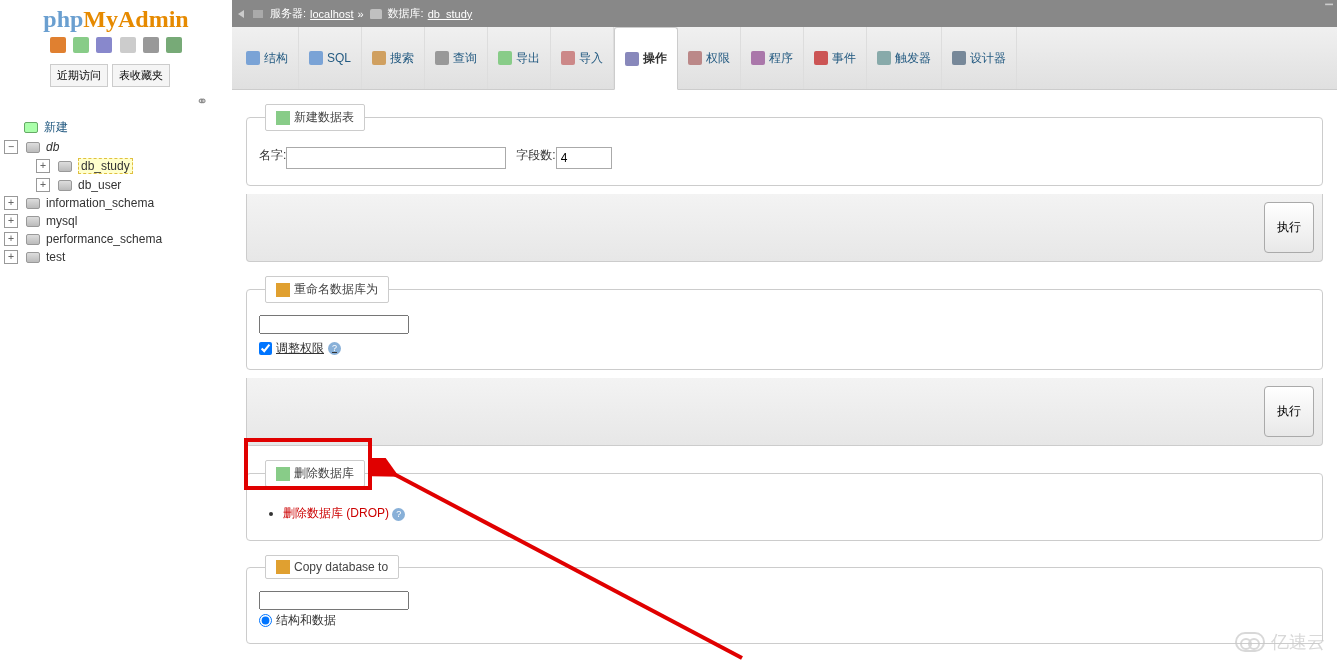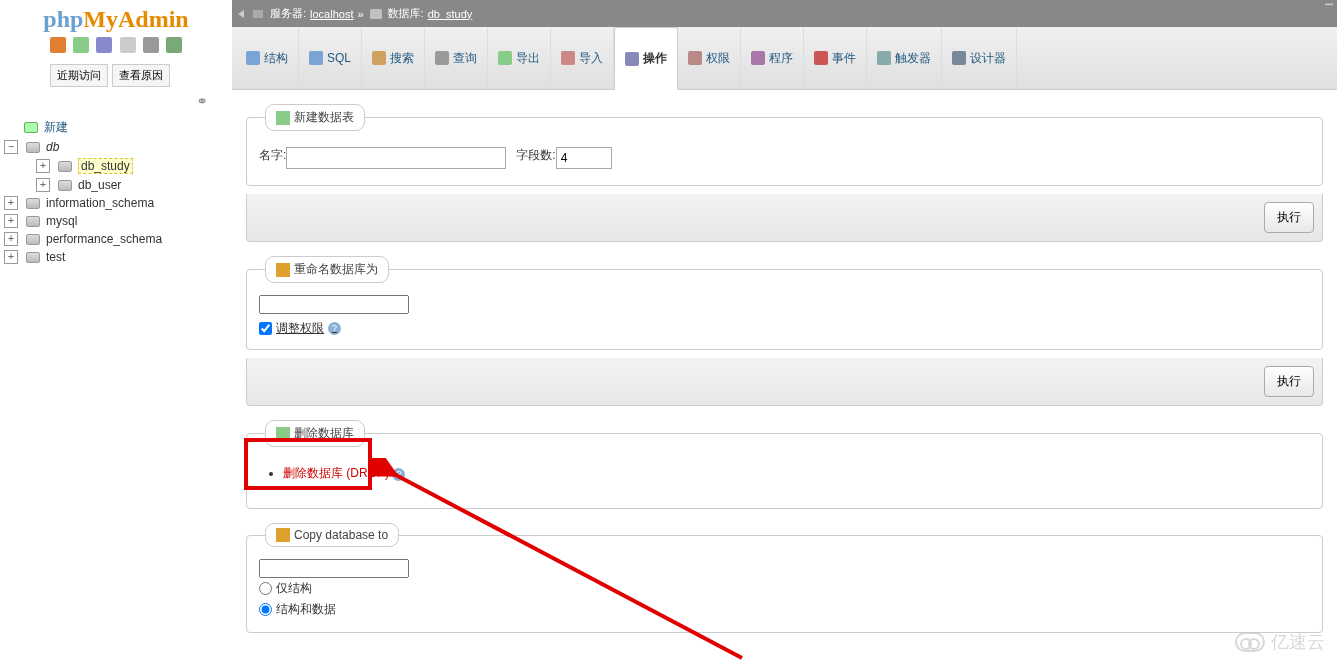--- a/index.html
+++ b/index.html
@@ -33,29 +33,29 @@
 .tabs { display: flex; background: linear-gradient(#f0f0f0,#e0e0e0); border-bottom: 1px solid #ccc; padding-left: 4px; }
 .tab { display: flex; align-items: center; gap: 4px; padding: 22px 10px; font-size: 12px; color: #235a81; cursor: pointer; border-right: 1px solid #ddd; }
 .tab.active { background: #fff; border: 1px solid #ccc; border-bottom: 1px solid #fff; margin-bottom: -1px; border-radius: 3px 3px 0 0; font-weight: bold; color: #333; }
 .tab-icon { width: 14px; height: 14px; display: inline-block; }
 
 .content { padding: 14px 14px 14px 14px; }
 .notice { border: 1px solid #b8d4e8; background: #f0f6fb; border-radius: 4px; padding: 10px 12px; margin-bottom: 14px; display: flex; align-items: center; gap: 6px; }
 .notice a { color: #235a81; text-decoration: underline; }
 
 fieldset.panel { border: 1px solid #ccc; border-radius: 4px; padding: 12px; margin-bottom: 8px; background: #fff; }
-fieldset.panel legend { border: 1px solid #ccc; border-radius: 9px; background: #fff; padding: 4px 10px; font-size: 12px; color: #444; display: flex; align-items: center; gap: 4px; margin-left: 6px; }
+fieldset.panel legend { border: 1px solid #ccc; border-radius: 2px; background: #fff; padding: 4px 10px; font-size: 12px; color: #444; display: flex; align-items: center; gap: 4px; margin-left: 6px; }
 .form-row { display: flex; align-items: flex-start; gap: 0; padding: 4px 0; }
 .form-row label { font-size: 12px; }
 .form-row input[type=text] { border: 1px solid #aaa; padding: 3px 4px; font-size: 12px; }
 .input-med { width: 220px; }
 .input-sm { width: 56px; }
 .input-ren { width: 150px; }
 .action-bar { background: linear-gradient(#f3f3f3,#e7e7e7); border: 1px solid #ccc; border-top: none; border-radius: 0 0 4px 4px; padding: 8px; text-align: right; margin-bottom: 14px; }
-.btn { border: 1px solid #aaa; border-radius: 4px; background: linear-gradient(#fff,#e8e8e8); padding: 6px 12px; font-size: 12px; cursor: pointer; }
+.btn { border: 1px solid #aaa; border-radius: 4px; background: linear-gradient(#fff,#e8e8e8); padding: 16px 12px; font-size: 12px; cursor: pointer; }
 .cb-row { display:flex; align-items:center; gap:4px; padding-top:6px;text-decoration:underline;}
 .help-circle{display:inline-block;width:13px;height:13px;border-radius:50%;background:#88b0d8;color:#fff;font-size:9px;text-align:center;line-height:13px;}
 
 .bullet-list { padding: 4px 0 4px 24px; }
 .bullet-list li { color: #333; padding: 2px 0; list-style: disc; }
 .drop-link { color: #cc0000; cursor: pointer; }
 
 .radio-row { display:flex; align-items:center; gap:4px; padding:2px 0; font-size:12px;}
 
 
@@ -96,21 +96,21 @@
   <div class="toolbar-icons">
     <span class="ti-home"></span>
     <span class="ti-exit"></span>
     <span class="ti-help"></span>
     <span class="ti-doc"></span>
     <span class="ti-gear"></span>
     <span class="ti-refresh"></span>
   </div>
   <div class="nav-buttons">
     <button class="nav-btn">近期访问</button>
-    <button class="nav-btn">查看原因</button>
+    <button class="nav-btn">表收藏夹</button>
   </div>
   <div class="link-icon">⚭</div>
   <div class="tree">
     <div class="tree-node">
       <span style="width:14px;"></span>
       <span class="tree-new-icon"></span>
       <span class="tree-label new-link">新建</span>
     </div>
     <div class="tree-node">
       <span class="expander">−</span>
@@ -242,43 +242,39 @@
       <div class="cb-row">
         <input type="checkbox" checked="" style="">
         <span>调整权限</span>
         <span class="help-circle">?</span>
       </div>
     </fieldset>
     <div class="action-bar">
       <button class="btn">执行</button>
     </div>
 
-    <fieldset class="panel" style="padding-bottom:20px;">
+    <fieldset class="panel" style="padding-bottom:12px;">
       <legend>
         <span class="legend-icon li-drop"></span>
         <span>删除数据库</span>
       </legend>
       <ul class="bullet-list">
         <li>
           <span class="drop-link">删除数据库 (DROP)</span>
           <span class="help-circle">?</span>
         </li>
       </ul>
     </fieldset>
 
     <fieldset class="panel" style="margin-top:14px;">
       <legend>
         <span class="legend-icon li-pencil"></span>
         <span>Copy database to</span>
       </legend>
       <input type="text" class="input-ren" value="" style="">
-      <div class="radio-row">
-        <input type="radio" name="copy" style="">
-        <span>仅结构</span>
-      </div>
       <div class="radio-row">
         <input type="radio" name="copy" checked="" style="">
         <span>结构和数据</span>
       </div>
     </fieldset>
 
   </div>
 </div>
 
 <div class="annot-box" style="left:244px; top:438px; width:128px; height:52px;"></div>

